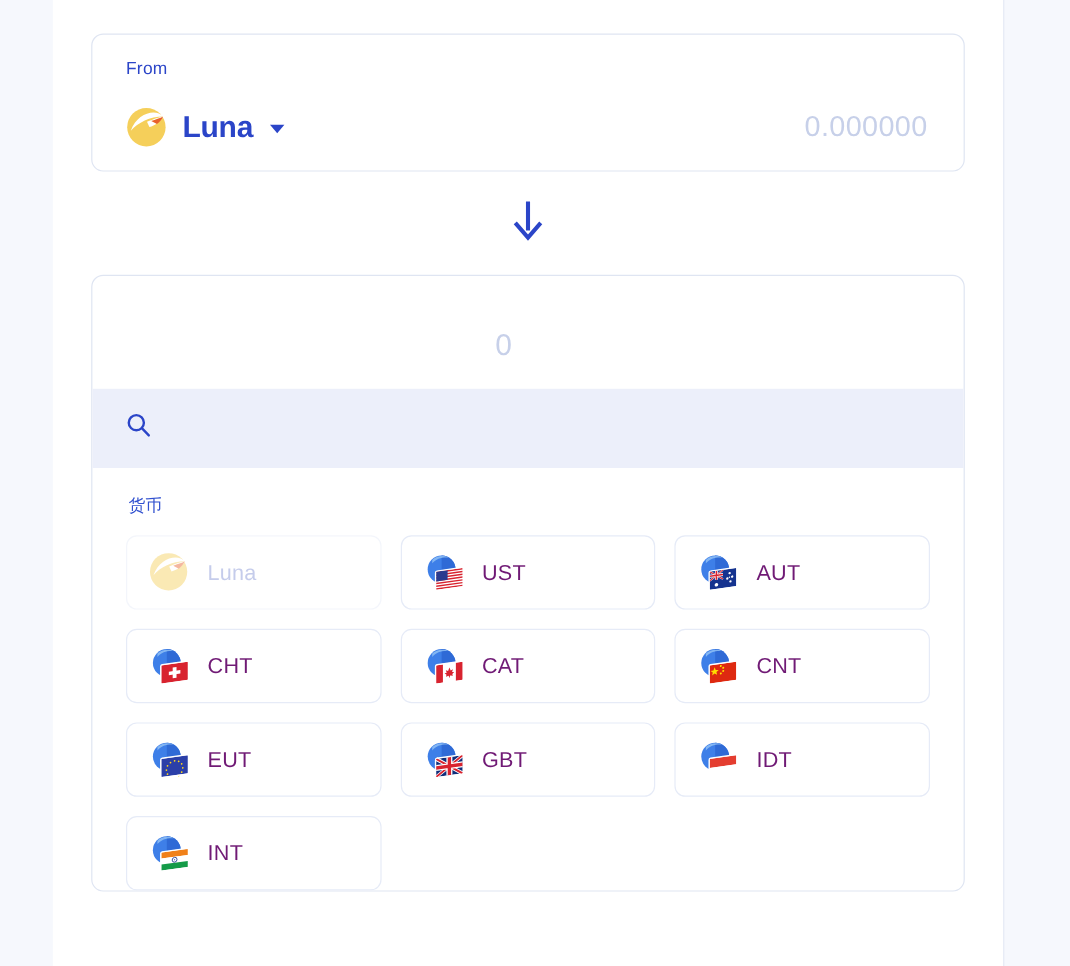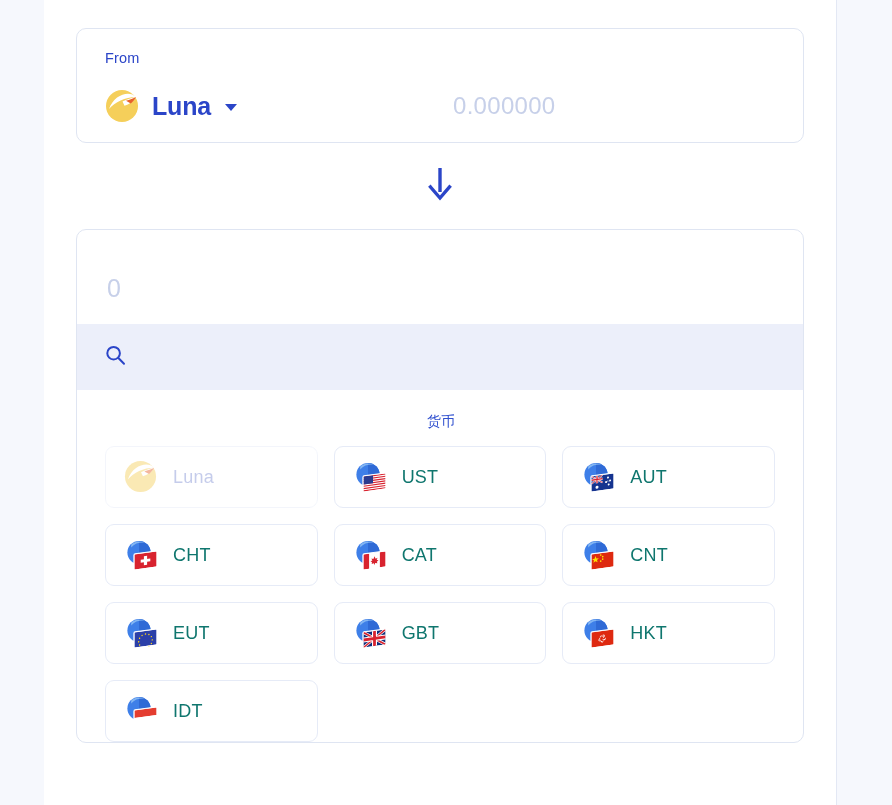--- a/index.html
+++ b/index.html
@@ -44,21 +44,21 @@
     letter-spacing:-.2px;
   }
   .coin-name.from{margin-left:14px;}
   .caret{
     width:0;height:0;margin-left:14px;margin-top:4px;
     border-left:6px solid transparent;border-right:6px solid transparent;
     border-top:7px solid #2b45c8;
   }
   .amount{
     font-size:24px;color:#c7d0e9;line-height:30px;letter-spacing:.3px;
-    border:none;outline:none;background:transparent;
+    text-align:right;border:none;outline:none;background:transparent;
     font-family:inherit;width:320px;
   }
   .amount::placeholder{color:#c7d0e9;opacity:1;}
   .amount.to{font-size:25px;color:#b9c4e6;}
 
   
   .arrow-zone{
     width:728px;height:86px;display:flex;align-items:center;justify-content:center;
   }
   .arrow-down{display:block;}
@@ -76,39 +76,38 @@
     flex:1 1 auto;border:none;outline:none;background:transparent;
     font-family:inherit;font-size:17px;color:#2b45c8;margin-left:16px;
   }
   .search-input::placeholder{color:#9fb0dc;}
 
   
   .coin-list{padding:22px 28px 0 28px;}
   .group-title{
     font-size:14px;color:#3050cf;margin:0 0 16px 2px;line-height:18px;
     font-family:"Liberation Sans","DejaVu Sans",sans-serif;
-    text-align:center;
   }
   .grid{
     display:grid;grid-template-columns:repeat(3,1fr);
     column-gap:16px;row-gap:16px;
   }
   .coin-tile{
     box-sizing:border-box;
     height:62px;
     border:1px solid #e6ebf7;
     border-radius:9px;
     background:#ffffff;
     display:flex;align-items:center;
     padding-left:18px;
     cursor:pointer;
   }
   .coin-tile.disabled{cursor:default;opacity:.45;}
   .tile-label{
-    font-size:18px;color:#0f766e;margin-left:15px;letter-spacing:.2px;
+    font-size:18px;color:#701a75;margin-left:15px;letter-spacing:.2px;
   }
   .tile-icon{flex:0 0 auto;width:34px;height:34px;display:block;}
   .luna-badge{width:33px;height:33px;display:block;}
 </style>
 </head>
 <body>
 
 <div class="page">
 
   <div class="content-pane">
@@ -326,49 +325,46 @@
                 <span class="tile-label">GBT</span>
               </div>
               <div class="coin-tile">
                 <span class="tile-icon"><svg viewBox="0 0 34 34" width="34" height="34" xmlns="http://www.w3.org/2000/svg">
                     <circle cx="15" cy="14.5" r="11.6" fill="#3e7fe8"></circle>
                     <path d="M15 2.9 A11.6 11.6 0 0 1 26.6 14.5 A11.6 11.6 0 0 1 15 26.1 Z" fill="#2f6ad6"></path>
                     <path d="M7.2 6.6 C10.5 3.3 16.5 2.4 20.8 4.6 C16 4.1 10.6 5.2 7.2 9.4 Z" fill="#8fc0f5" opacity=".85"></path>
                     <g transform="translate(10.5,16.5) skewY(-8)">
                       <rect x="-0.6" y="-0.6" width="23.2" height="16.2" rx="1.2" fill="#ffffff"></rect>
                       <g>
-                        <rect width="22" height="15" fill="#de2910"></rect>
-                        <g fill="#ffffff">
-                          <path d="M11 3.6 C12.6 4.5 12.5 6.4 11 7.5 C12.9 7.2 13.9 5.3 12.9 4 Z"></path>
-                          <path d="M14.1 6.7 C13.6 8.5 11.8 9.1 10.3 8.2 C11.2 9.9 13.3 10.1 14.3 8.6 Z"></path>
-                          <path d="M12.4 10.5 C10.7 11.1 9.3 9.9 9.3 8.1 C8.3 9.7 9.3 11.5 11.1 11.6 Z"></path>
-                          <path d="M8.6 10.1 C7.4 8.7 8.1 7 9.7 6.3 C7.9 6.1 6.6 7.7 7.1 9.4 Z"></path>
-                          <path d="M8.2 6.1 C9.3 4.7 11.2 5 12.2 6.4 C11.9 4.6 10 3.8 8.6 4.8 Z"></path>
-                        </g>
-                      </g>
-                      <rect x="-0.6" y="-0.6" width="23.2" height="16.2" rx="1.2" fill="none" stroke="#ffffff" stroke-width="1"></rect>
-                    </g>
-                  </svg></span>
-                <span class="tile-label">HKT</span>
-              </div>
-              <div class="coin-tile">
-                <span class="tile-icon"><svg viewBox="0 0 34 34" width="34" height="34" xmlns="http://www.w3.org/2000/svg">
-                    <circle cx="15" cy="14.5" r="11.6" fill="#3e7fe8"></circle>
-                    <path d="M15 2.9 A11.6 11.6 0 0 1 26.6 14.5 A11.6 11.6 0 0 1 15 26.1 Z" fill="#2f6ad6"></path>
-                    <path d="M7.2 6.6 C10.5 3.3 16.5 2.4 20.8 4.6 C16 4.1 10.6 5.2 7.2 9.4 Z" fill="#8fc0f5" opacity=".85"></path>
-                    <g transform="translate(10.5,16.5) skewY(-8)">
-                      <rect x="-0.6" y="-0.6" width="23.2" height="16.2" rx="1.2" fill="#ffffff"></rect>
-                      <g>
                         <rect width="22" height="7.5" fill="#e43d30"></rect>
                         <rect y="7.5" width="22" height="7.5" fill="#ffffff"></rect>
                       </g>
                       <rect x="-0.6" y="-0.6" width="23.2" height="16.2" rx="1.2" fill="none" stroke="#ffffff" stroke-width="1"></rect>
                     </g>
                   </svg></span>
                 <span class="tile-label">IDT</span>
+              </div>
+              <div class="coin-tile">
+                <span class="tile-icon"><svg viewBox="0 0 34 34" width="34" height="34" xmlns="http://www.w3.org/2000/svg">
+                    <circle cx="15" cy="14.5" r="11.6" fill="#3e7fe8"></circle>
+                    <path d="M15 2.9 A11.6 11.6 0 0 1 26.6 14.5 A11.6 11.6 0 0 1 15 26.1 Z" fill="#2f6ad6"></path>
+                    <path d="M7.2 6.6 C10.5 3.3 16.5 2.4 20.8 4.6 C16 4.1 10.6 5.2 7.2 9.4 Z" fill="#8fc0f5" opacity=".85"></path>
+                    <g transform="translate(10.5,16.5) skewY(-8)">
+                      <rect x="-0.6" y="-0.6" width="23.2" height="16.2" rx="1.2" fill="#ffffff"></rect>
+                      <g>
+                        <rect width="22" height="5" fill="#f08019"></rect>
+                        <rect y="5" width="22" height="5" fill="#ffffff"></rect>
+                        <rect y="10" width="22" height="5" fill="#149b48"></rect>
+                        <circle cx="11" cy="7.5" r="2" stroke="#1f3a93" stroke-width=".7" fill="none"></circle>
+                        <circle cx="11" cy="7.5" r=".5" fill="#1f3a93"></circle>
+                      </g>
+                      <rect x="-0.6" y="-0.6" width="23.2" height="16.2" rx="1.2" fill="none" stroke="#ffffff" stroke-width="1"></rect>
+                    </g>
+                  </svg></span>
+                <span class="tile-label">INT</span>
               </div>
             </div>
         </div>
       </div>
 
     </div>
   </div>
 </div>
 
 </body></html>

